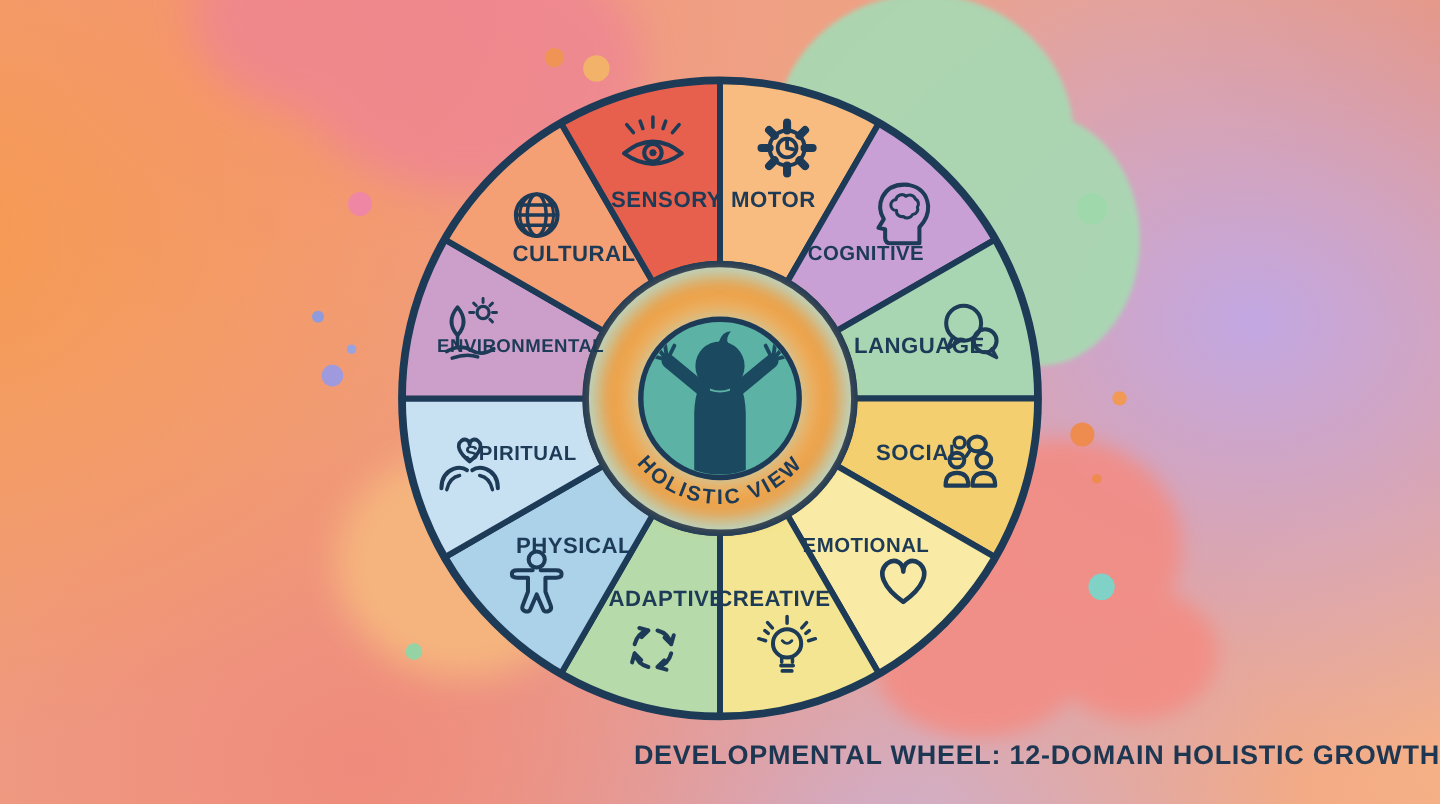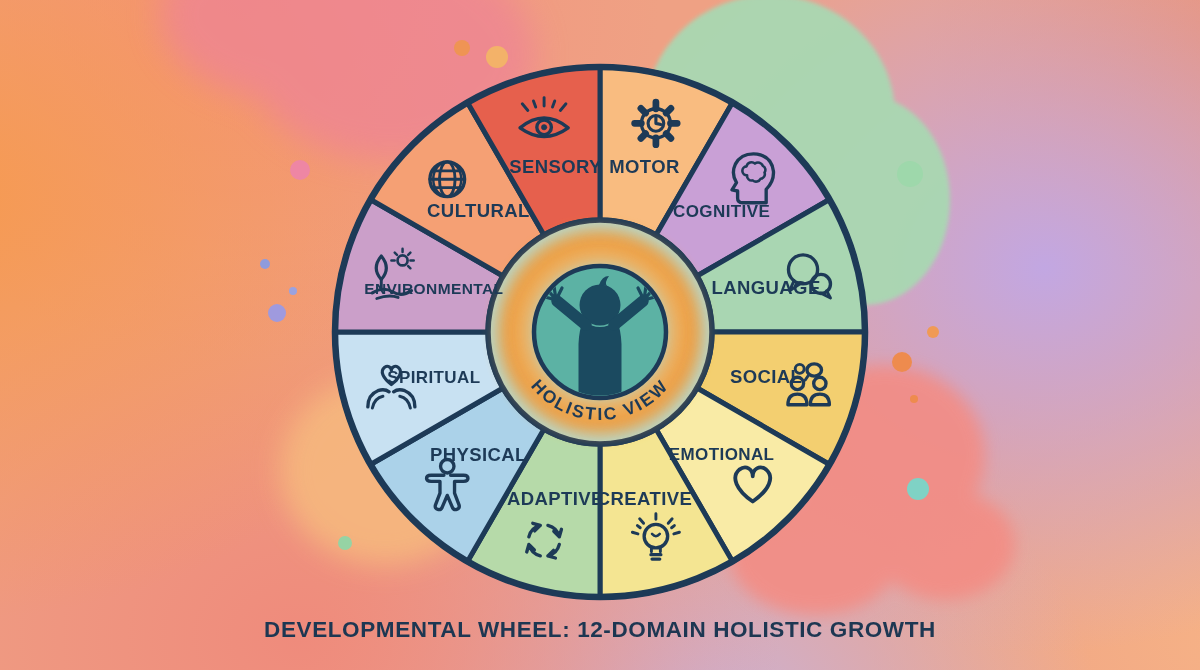--- a/index.html
+++ b/index.html
@@ -11,21 +11,21 @@
       radial-gradient(900px 700px at -5% 30%, #f69a50 0%, rgba(246,154,80,0) 60%),
       radial-gradient(700px 600px at 20% 0%, #f4917c 0%, rgba(244,145,124,0) 60%),
       radial-gradient(800px 650px at 25% 95%, #ef8b7c 0%, rgba(239,139,124,0) 60%),
       radial-gradient(750px 620px at 87% 40%, #c2a7e2 0%, rgba(194,167,226,0) 62%),
       radial-gradient(650px 520px at 58% 108%, #c9b2d8 0%, rgba(201,178,216,0) 62%),
       radial-gradient(520px 420px at 103% 5%, #f0926b 0%, rgba(240,146,107,0) 60%),
       radial-gradient(600px 480px at 103% 95%, #f6b286 0%, rgba(246,178,134,0) 62%);
   }
   svg#wheel{position:absolute;left:0;top:0;width:1200px;height:670px;}
   .title{
-    position:absolute;left:0;right:0;top:617px;text-align:center;
+    position:absolute;left:0;right:0;top:617px;text-align:right;
     font-size:22.5px;font-weight:bold;letter-spacing:0.6px;color:#1d3752;
   }
   svg text{font-family:"Liberation Sans",sans-serif;}
 </style>
 </head>
 <body>
 
 <div class="stage">
   <svg id="wheel" viewBox="0 0 1200 670">
       <defs>

